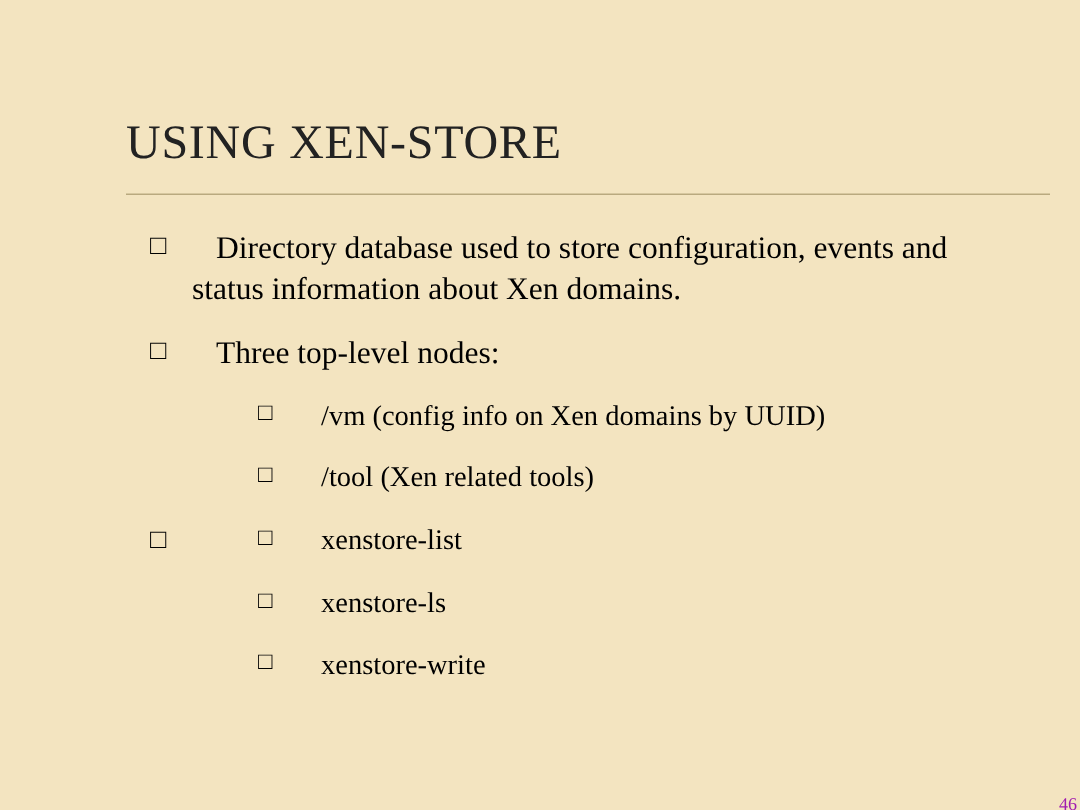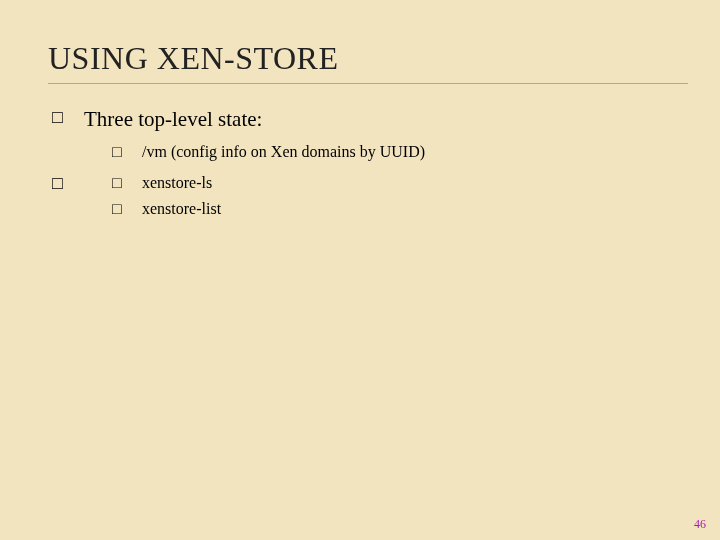--- a/index.html
+++ b/index.html
@@ -1,15 +1,15 @@
 <!DOCTYPE html>
 <html><head>
 <meta charset="utf-8">
 <style>
-  * { margin: 4px; padding: 0; box-sizing: border-box; }
+  * { margin: 16px; padding: 0; box-sizing: border-box; }
   html, body { width: 720px; height: 540px; }
   body {
     background: #f3e4c0;
     font-family: "Times New Roman", Times, serif;
     color: #000;
     position: relative;
     padding: 28px 36px 20px 36px;
   }
   .title {
     font-size: 32px;
@@ -36,21 +36,21 @@
     position: absolute;
     left: 0;
     top: 0;
     font-size: 18px;
     color: #000;
   }
   .lvl2 { list-style: none; margin: 8px 0 10px 28px; }
   .lvl2 > li {
     position: relative;
     padding-left: 26px;
-    font-size: 16px;
+    font-size: 19px;
     line-height: 1.35;
     margin-bottom: 2px;
   }
   .lvl2 > li::before {
     content: "□";
     position: absolute;
     left: 0;
     top: 0;
     font-size: 16px;
     color: #000;
@@ -65,26 +65,31 @@
   }
 </style>
 </head>
 <body>
 
 <h1 class="title">USING XEN-STORE</h1>
 <hr class="rule">
 
 <ul class="bullet-list lvl1">
   <li>
-    <span>Three top-level state:</span>
+    <span>Directory database used to store configuration, events and status information about Xen domains.</span>
+  </li>
+  <li>
+    <span>Three top-level nodes:</span>
     <ul class="lvl2">
       <li><span>/vm (config info on Xen domains by UUID)</span></li>
+      <li><span>/tool (Xen related tools)</span></li>
     </ul>
   </li>
   <li>
     <ul class="lvl2">
+      <li><span>xenstore-list</span></li>
       <li><span>xenstore-ls</span></li>
-      <li><span>xenstore-list</span></li>
+      <li><span>xenstore-write</span></li>
     </ul>
   </li>
 </ul>
 
 <div class="page-num">46</div>
 
 </body></html>

